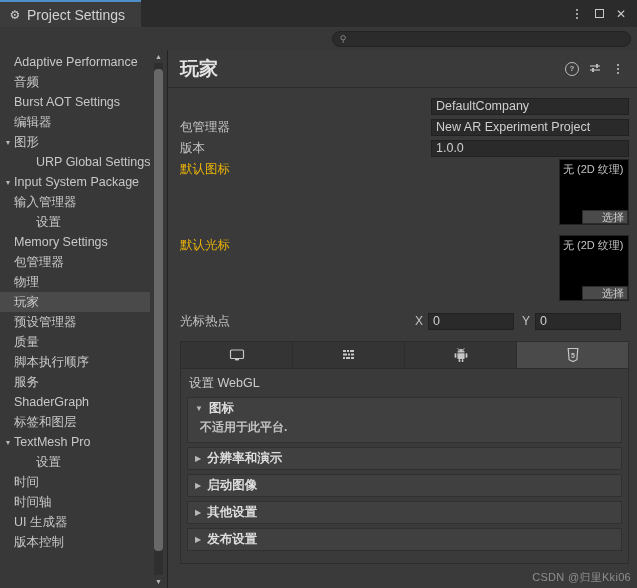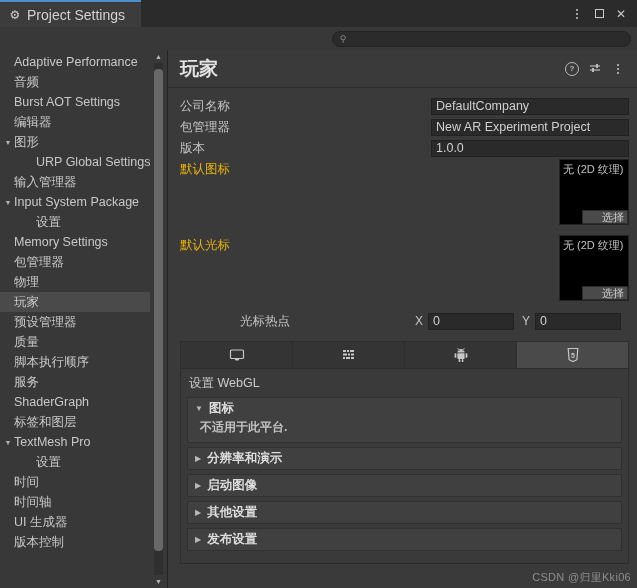--- a/index.html
+++ b/index.html
@@ -310,21 +310,20 @@
     color: #d0d0d0;
   }
 
   
   .hotspot-row {
     display: flex;
     align-items: center;
     height: 20px;
     margin-top: 2px;
     margin-bottom: 10px;
-    text-align: right;
   }
   .hs-axis {
     font-size: 12px;
     color: #c3c3c3;
     margin: 0 5px 0 0;
   }
   .hs-field {
     width: 86px;
     height: 17px;
     background: #2a2a2a;
@@ -471,26 +470,26 @@
           </div>
           <div class="side-item">
             <span class="side-arrow">▼</span>
             <span class="side-text">图形</span>
           </div>
           <div class="side-item indent">
             <span class="side-arrow empty"></span>
             <span class="side-text">URP Global Settings</span>
           </div>
           <div class="side-item">
-            <span class="side-arrow empty"></span>
-            <span class="side-text">输入管理器</span>
-          </div>
-          <div class="side-item">
             <span class="side-arrow">▼</span>
             <span class="side-text">Input System Package</span>
+          </div>
+          <div class="side-item">
+            <span class="side-arrow empty"></span>
+            <span class="side-text">输入管理器</span>
           </div>
           <div class="side-item indent">
             <span class="side-arrow empty"></span>
             <span class="side-text">设置</span>
           </div>
           <div class="side-item">
             <span class="side-arrow empty"></span>
             <span class="side-text">Memory Settings</span>
           </div>
           <div class="side-item">
@@ -586,21 +585,20 @@
                 <i></i>
                 <i></i>
               </span>
           </div>
         </div>
       </div>
 
       <div class="props">
         <div id="prop-rows">
             <div class="prop-row">
-              <div class="prop-label">公司名称</div>
               <div class="prop-field">DefaultCompany</div>
             </div>
             <div class="prop-row">
               <div class="prop-label">包管理器</div>
               <div class="prop-field">New AR Experiment Project</div>
             </div>
             <div class="prop-row">
               <div class="prop-label">版本</div>
               <div class="prop-field">1.0.0</div>
             </div>

